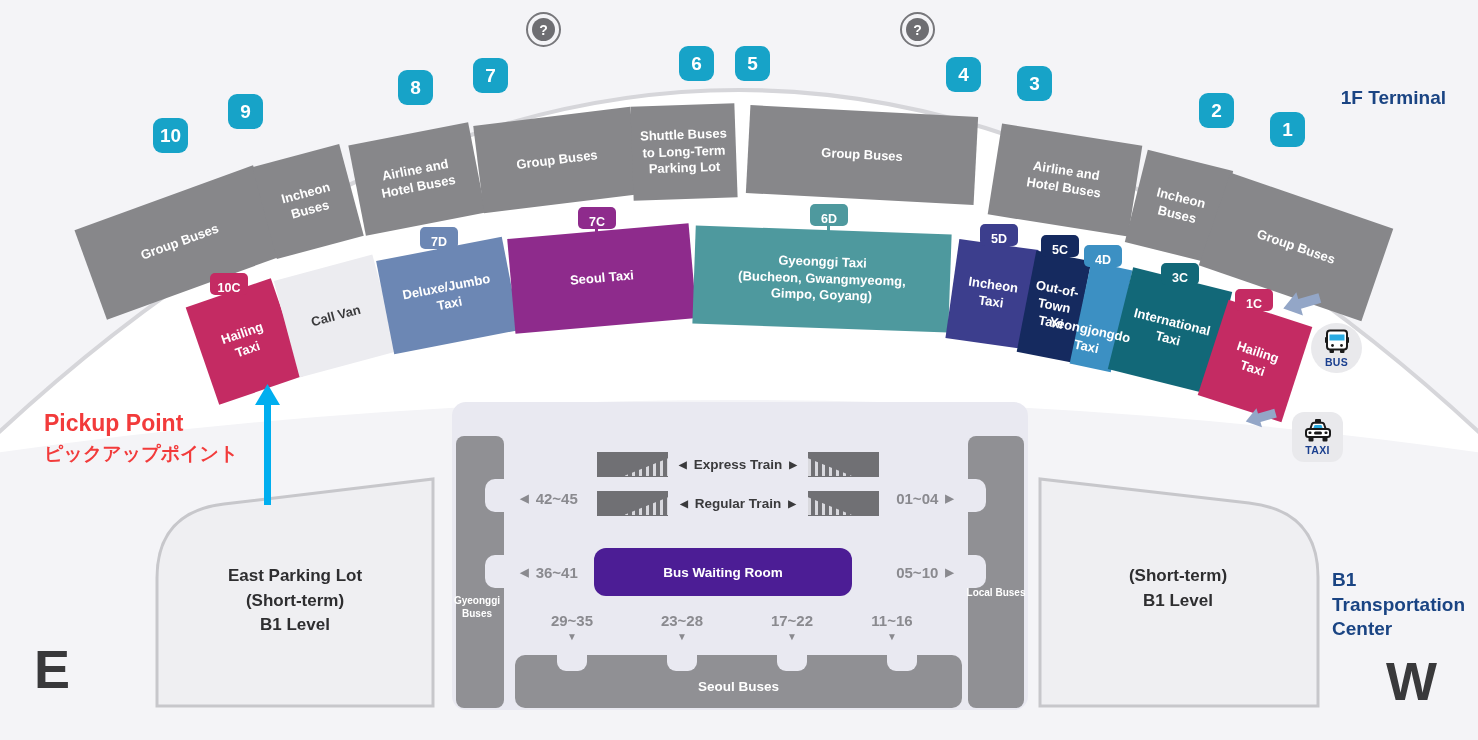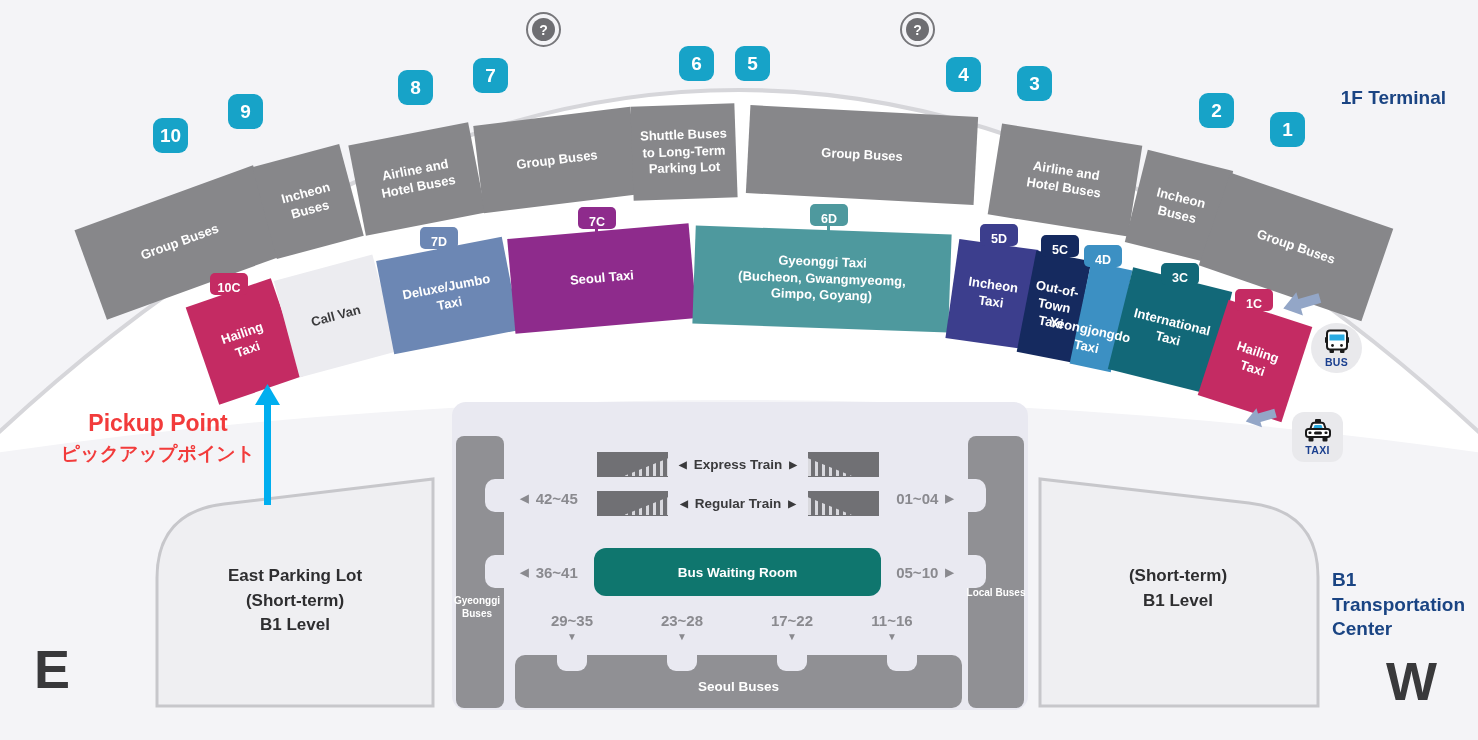--- a/index.html
+++ b/index.html
@@ -29,41 +29,41 @@
   .door{position:absolute;width:35px;height:35px;border-radius:9px;background:#17A3C8;color:#fff;
         font-weight:700;font-size:19px;display:flex;align-items:center;justify-content:center;z-index:4;}
 
   .help{position:absolute;width:31px;height:31px;border-radius:50%;border:2.5px solid #77777B;
         display:flex;align-items:center;justify-content:center;background:transparent;z-index:4;}
   .help .inner{width:23px;height:23px;border-radius:50%;background:#6E6E72;color:#fff;font-weight:700;
         font-size:14px;display:flex;align-items:center;justify-content:center;}
 
   .hdr-blue{position:absolute;color:#1A4483;font-weight:800;font-size:19px;line-height:1.3;z-index:4;}
 
-  .pickup-text{position:absolute;left:44px;top:410px;width:228px;text-align:center;color:#F23B3B;z-index:4;}
+  .pickup-text{position:absolute;left:44px;top:410px;width:228px;color:#F23B3B;z-index:4;}
   .pickup-text .l1{font-size:23px;font-weight:800;}
   .pickup-text .l2{font-size:19px;font-weight:700;margin-top:4px;}
   .pickup-text .l3{font-size:19px;font-weight:700;margin-top:4px;white-space:nowrap;}
 
   
   .building{position:absolute;left:452px;top:402px;width:576px;height:308px;background:#E9E9F1;border-radius:14px;z-index:2;}
   .col{position:absolute;background:#909094;border-radius:8px;}
   .notch{position:absolute;background:#E9E9F1;}
   .col-label{position:absolute;color:#fff;font-weight:700;font-size:10px;line-height:1.3;text-align:center;z-index:3;}
   .esc{position:absolute;width:71px;height:25px;background:#707074;}
   .esc .wedge{position:absolute;inset:0;background:repeating-linear-gradient(90deg,#D9D9DE 0 3px,#707074 3px 7px);}
   .esc.up .wedge{clip-path:polygon(38% 96%,100% 25%,100% 96%);}
   .esc.down .wedge{clip-path:polygon(0 25%,62% 96%,0 96%);}
   .train-label{position:absolute;display:flex;align-items:center;justify-content:center;gap:7px;
         color:#3A3A3C;font-weight:700;font-size:13.5px;}
   .train-label .tri{font-size:10px;}
   .gate-range{position:absolute;display:flex;align-items:center;justify-content:center;gap:7px;
         color:#8A8A8F;font-weight:700;font-size:15px;}
   .gate-range .tri{font-size:11px;}
-  .bwr{position:absolute;left:142px;top:146px;width:287px;height:48px;background:#0f766e;border-radius:12px;
+  .bwr{position:absolute;left:142px;top:146px;width:258px;height:48px;background:#4c1d95;border-radius:12px;
         color:#fff;font-weight:700;font-size:13.5px;display:flex;align-items:center;justify-content:center;}
   .platform{position:absolute;width:80px;text-align:center;color:#8A8A8F;font-weight:700;font-size:15px;line-height:1.1;}
   .platform .tri{font-size:10px;display:block;margin-top:1px;}
   .seoul-bar{position:absolute;left:63px;top:253px;width:447px;height:53px;background:#909094;border-radius:10px;
         color:#fff;font-weight:700;font-size:13.5px;display:flex;align-items:flex-end;justify-content:center;padding-bottom:14px;box-sizing:border-box;}
   .bar-notch{position:absolute;width:30px;height:16px;background:#E9E9F1;border-radius:0 0 9px 9px;top:253px;}
 
   .parking-label{position:absolute;width:200px;text-align:center;color:#2E2E30;font-weight:700;font-size:17px;line-height:1.45;z-index:3;}
   .compass{position:absolute;color:#39393B;font-weight:800;font-size:54px;z-index:4;}
 

